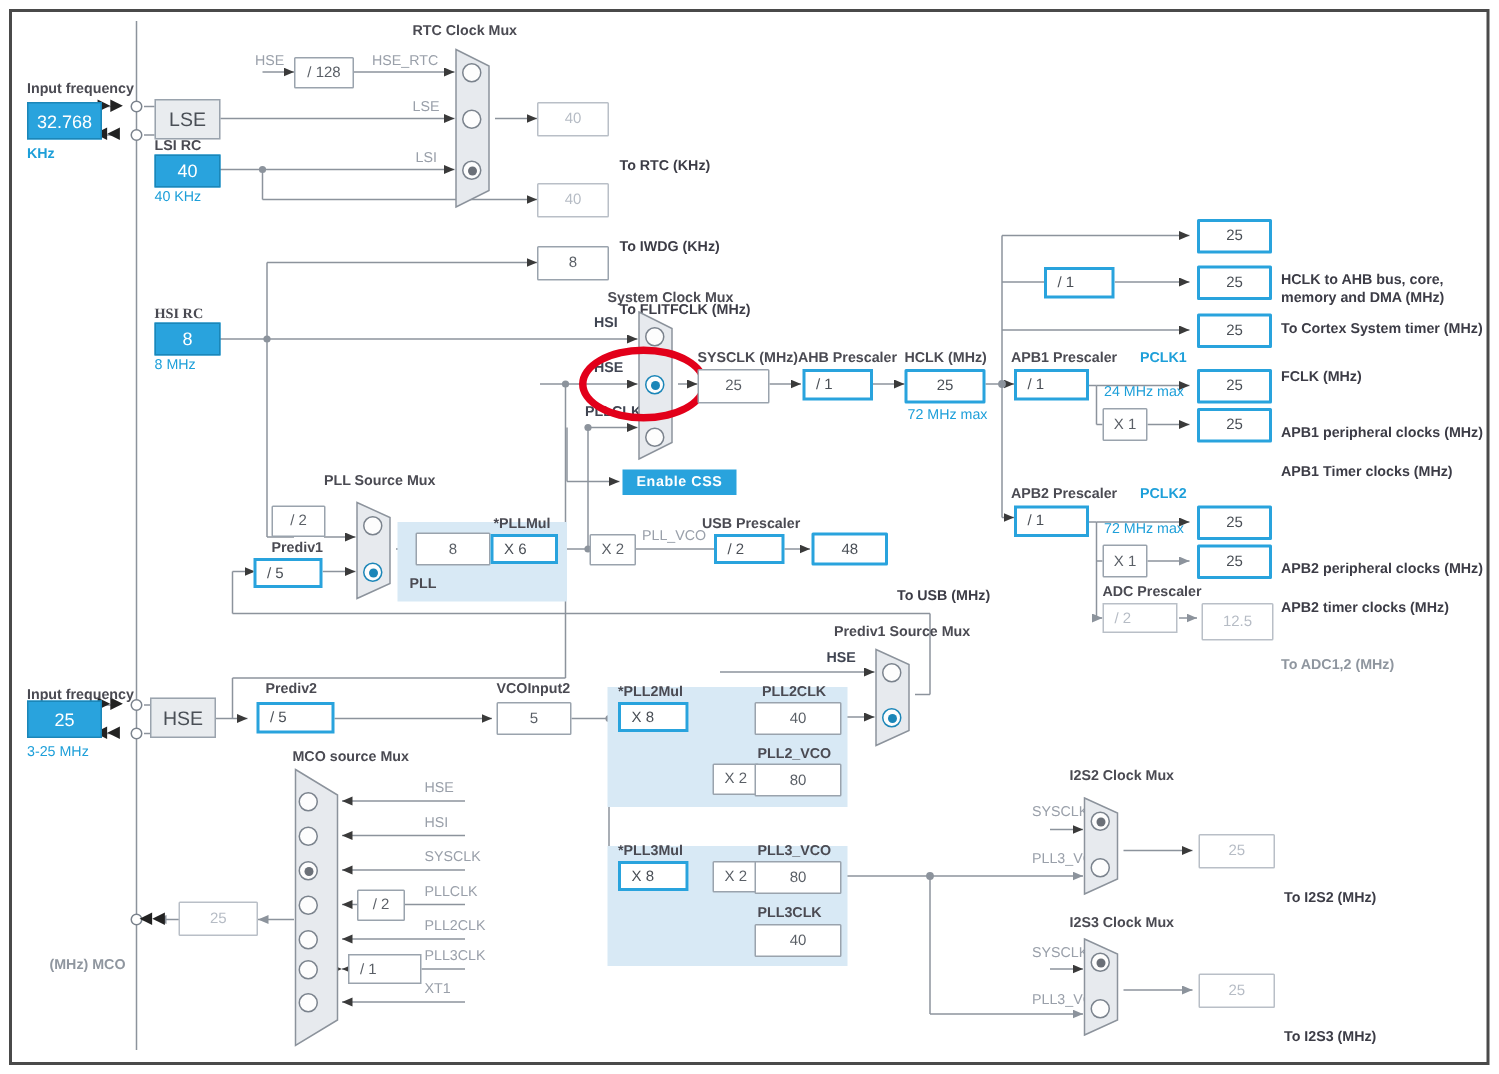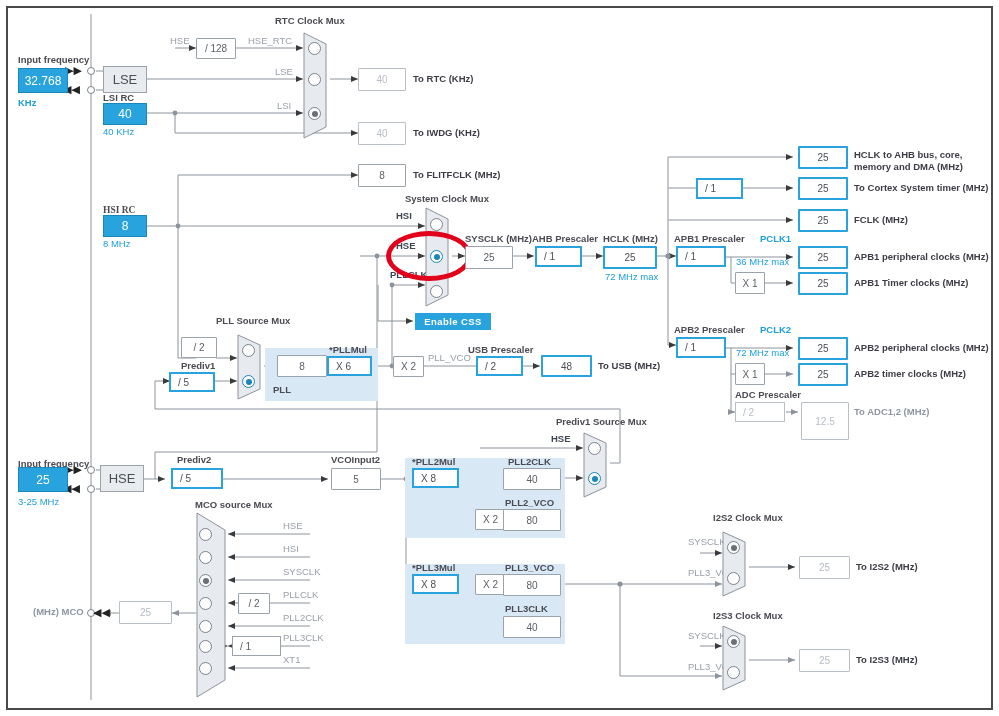--- a/index.html
+++ b/index.html
@@ -31,21 +31,21 @@
     color: #5a5f66;
     white-space: nowrap;
     line-height: 1.15;
   }
   .lbl.bold { font-weight: bold; color: #4a4a52; }
   .lbl.title { font-weight: bold; font-size: 9.5px; color: #4a4a52; }
   .lbl.blue { color: #1d9fd9; }
   .lbl.blue-b { color: #1d9fd9; font-weight: bold; }
   .lbl.dark { color: #404552; font-weight: bold; }
   .lbl.faint { color: #9aa0aa; }
-  .lbl.out { font-weight: bold; color: #3c3c46; font-size: 9.5px; }
+  .lbl.out { font-weight: bold; color: #3c3c46; font-size: 9.5px; margin-top: 32px; }
 
   
   .vbox {
     position: absolute;
     border: 1px solid #9aa3ad;
     background: #ffffff;
     color: #5a5f66;
     font-size: 10px;
     display: flex; align-items: center; justify-content: center;
     border-radius: 1px;
@@ -415,40 +415,40 @@
   <div class="dd" style="left:696px; top:178px; width:47px; height:21px;">/ 1</div>
   <div class="vbox active" style="left:798px; top:177px; width:50px; height:23px;">25</div>
   <div class="lbl out" style="left:854px; top:183px;">To Cortex System timer (MHz)</div>
 
   <div class="vbox active" style="left:798px; top:209px; width:50px; height:23px;">25</div>
   <div class="lbl out" style="left:854px; top:215px;">FCLK (MHz)</div>
 
   <div class="lbl bold" style="left:674px; top:234px;">APB1 Prescaler</div>
   <div class="dd" style="left:676px; top:246px; width:50px; height:21px;">/ 1</div>
   <div class="lbl blue-b" style="left:760px; top:234px;">PCLK1</div>
-  <div class="lbl blue" style="left:736px; top:257px;">36 MHz max</div>
+  <div class="lbl blue" style="left:736px; top:257px;">24 MHz max</div>
   <div class="vbox active" style="left:798px; top:246px; width:50px; height:23px;">25</div>
   <div class="lbl out" style="left:854px; top:252px;">APB1 peripheral clocks (MHz)</div>
   <div class="vbox" style="left:735px; top:272px; width:30px; height:22px;">X 1</div>
   <div class="vbox active" style="left:798px; top:272px; width:50px; height:23px;">25</div>
   <div class="lbl out" style="left:854px; top:278px;">APB1 Timer clocks (MHz)</div>
 
   <div class="lbl bold" style="left:674px; top:325px;">APB2 Prescaler</div>
   <div class="dd" style="left:676px; top:337px; width:50px; height:21px;">/ 1</div>
   <div class="lbl blue-b" style="left:760px; top:325px;">PCLK2</div>
   <div class="lbl blue" style="left:736px; top:348px;">72 MHz max</div>
   <div class="vbox active" style="left:798px; top:337px; width:50px; height:23px;">25</div>
   <div class="lbl out" style="left:854px; top:343px;">APB2 peripheral clocks (MHz)</div>
   <div class="vbox" style="left:735px; top:363px; width:30px; height:22px;">X 1</div>
   <div class="vbox active" style="left:798px; top:363px; width:50px; height:23px;">25</div>
   <div class="lbl out" style="left:854px; top:369px;">APB2 timer clocks (MHz)</div>
 
   <div class="lbl bold" style="left:735px; top:390px;">ADC Prescaler</div>
   <div class="dd disabled" style="left:735px; top:402px; width:50px; height:20px;">/ 2</div>
-  <div class="vbox disabled" style="left:801px; top:402px; width:48px; height:38px;">12.5</div>
+  <div class="vbox disabled" style="left:801px; top:402px; width:48px; height:25px;">12.5</div>
   <div class="lbl out faint" style="left:854px; top:407px; color:#8f969f;">To ADC1,2 (MHz)</div>
 
   <div class="lbl title" style="left:216px; top:316px;">PLL Source Mux</div>
   <div class="vbox" style="left:181px; top:337px; width:36px; height:21px;">/ 2</div>
   <div class="lbl bold" style="left:181px; top:361px;">Prediv1</div>
   <div class="dd" style="left:169px; top:372px; width:46px; height:20px;">/ 5</div>
 
   <div class="mux" style="left:237px; top:334px;">
     <svg width="28" height="66" viewBox="0 0 28 66">
       <path d="M1,1 L23,11 L23,55 L1,65 Z" fill="#e7eaee" stroke="#8c939c" stroke-width="1"></path>

